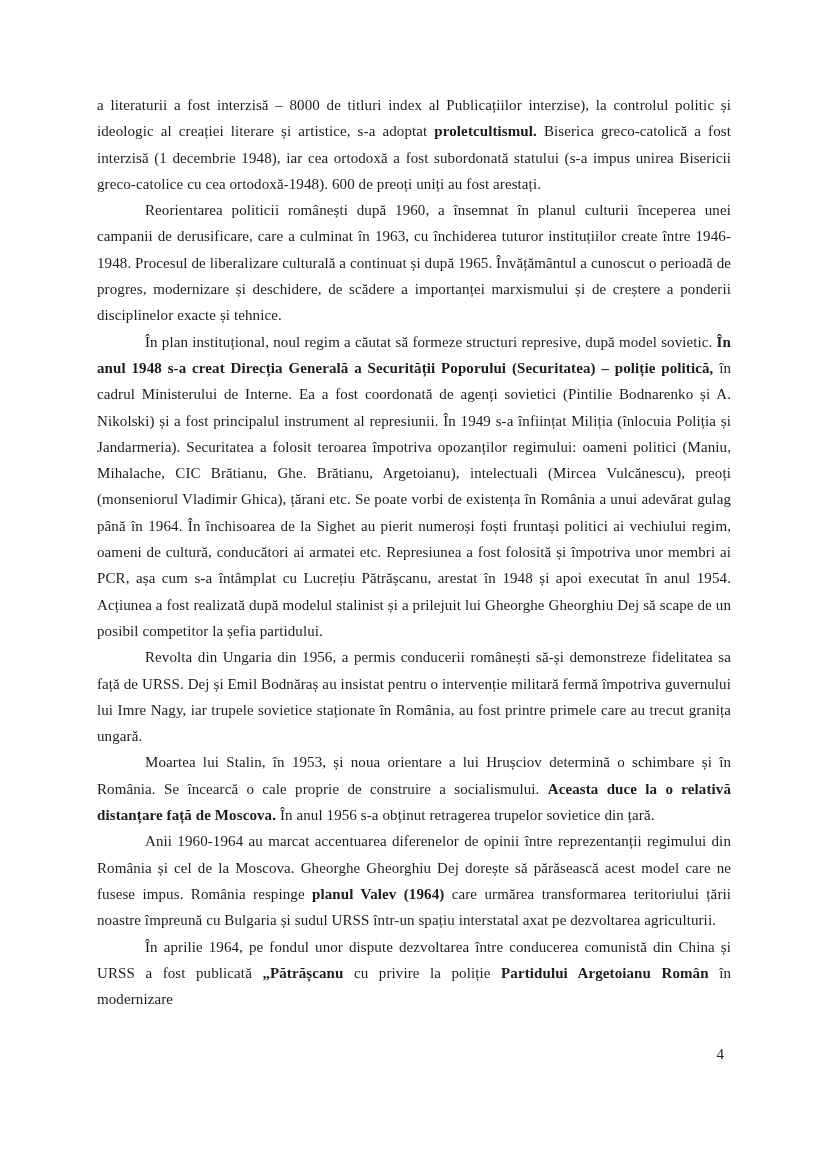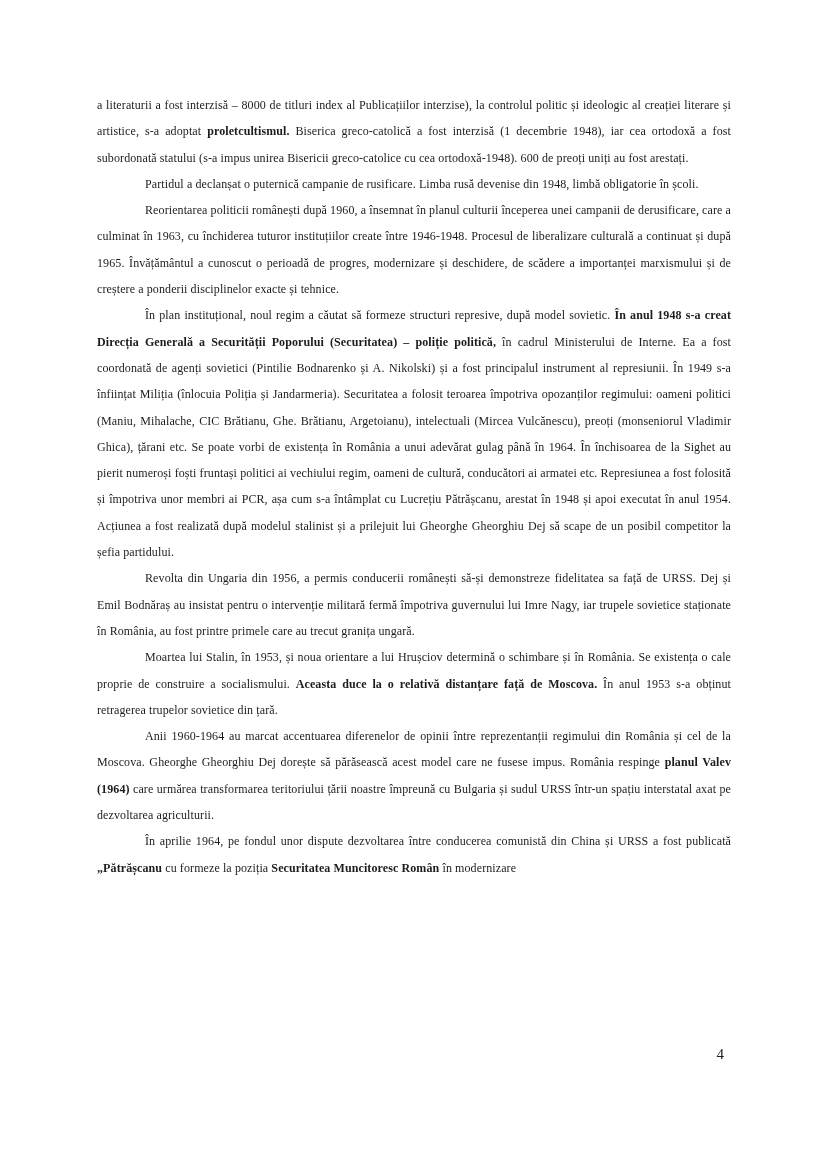--- a/index.html
+++ b/index.html
@@ -16,21 +16,21 @@
     position: absolute;
     inset: 0;
     background: #ffffff;
   }
   .document-body {
     position: absolute;
     left: 97px;
     top: 92px;
     width: 634px;
     text-align: justify;
-    font-size: 12px;
+    font-size: 15px;
     line-height: 26.3px;
     letter-spacing: 0.1px;
   }
   p.para {
     margin: 0;
     padding: 0;
   }
   p.para.indent {
     text-indent: 48px;
   }
@@ -44,22 +44,21 @@
     font-size: 15px;
     color: #1c1c1c;
   }
 </style>
 </head>
 <body>
 
 <div class="document-page">
   <div class="document-body">
       <p class="para"><span>a literaturii a fost interzisă – 8000 de titluri index al Publicațiilor interzise), la controlul politic și ideologic al creației literare și artistice, s-a adoptat </span><span class="bold">proletcultismul.</span><span> Biserica greco-catolică a fost interzisă (1 decembrie 1948), iar cea ortodoxă a fost subordonată statului (s-a impus unirea Bisericii greco-catolice cu cea ortodoxă-1948). 600 de preoți uniți au fost arestați.</span></p>
-      <p class="para indent"><span>Partidul a declanșat o puternică campanie de rusificare. Limba rusă devenise din 1948, limbă obligatorie în școli.</span></p>
       <p class="para indent"><span>Reorientarea politicii românești după 1960, a însemnat în planul culturii începerea unei campanii de derusificare, care a culminat în 1963, cu închiderea tuturor instituțiilor create între 1946-1948. Procesul de liberalizare culturală a continuat și după 1965. Învățământul a cunoscut o perioadă de progres, modernizare și deschidere, de scădere a importanței marxismului și de creștere a ponderii disciplinelor exacte și tehnice.</span></p>
       <p class="para indent"><span>În plan instituțional, noul regim a căutat să formeze structuri represive, după model sovietic. </span><span class="bold">În anul 1948 s-a creat Direcția Generală a Securității Poporului (Securitatea) – poliție politică,</span><span> în cadrul Ministerului de Interne. Ea a fost coordonată de agenți sovietici (Pintilie Bodnarenko și A. Nikolski) și a fost principalul instrument al represiunii. În 1949 s-a înființat Miliția (înlocuia Poliția și Jandarmeria). Securitatea a folosit teroarea împotriva opozanților regimului: oameni politici (Maniu, Mihalache, CIC Brătianu, Ghe. Brătianu, Argetoianu), intelectuali (Mircea Vulcănescu), preoți (monseniorul Vladimir Ghica), țărani etc. Se poate vorbi de existența în România a unui adevărat gulag până în 1964. În închisoarea de la Sighet au pierit numeroși foști fruntași politici ai vechiului regim, oameni de cultură, conducători ai armatei etc. Represiunea a fost folosită și împotriva unor membri ai PCR, așa cum s-a întâmplat cu Lucrețiu Pătrășcanu, arestat în 1948 și apoi executat în anul 1954. Acțiunea a fost realizată după modelul stalinist și a prilejuit lui Gheorghe Gheorghiu Dej să scape de un posibil competitor la șefia partidului.</span></p>
       <p class="para indent"><span>Revolta din Ungaria din 1956, a permis conducerii românești să-și demonstreze fidelitatea sa față de URSS. Dej și Emil Bodnăraș au insistat pentru o intervenție militară fermă împotriva guvernului lui Imre Nagy, iar trupele sovietice staționate în România, au fost printre primele care au trecut granița ungară.</span></p>
-      <p class="para indent"><span>Moartea lui Stalin, în 1953, și noua orientare a lui Hrușciov determină o schimbare și în România. Se existența o cale proprie de construire a socialismului. </span><span class="bold">Aceasta duce la o relativă distanțare față de Moscova.</span><span> În anul 1953 s-a obținut retragerea trupelor sovietice din țară.</span></p>
+      <p class="para indent"><span>Moartea lui Stalin, în 1953, și noua orientare a lui Hrușciov determină o schimbare și în România. Se încearcă o cale proprie de construire a socialismului. </span><span class="bold">Aceasta duce la o relativă distanțare față de Moscova.</span><span> În anul 1956 s-a obținut retragerea trupelor sovietice din țară.</span></p>
       <p class="para indent"><span>Anii 1960-1964 au marcat accentuarea diferenelor de opinii între reprezentanții regimului din România și cel de la Moscova. Gheorghe Gheorghiu Dej dorește să părăsească acest model care ne fusese impus. România respinge </span><span class="bold">planul Valev (1964)</span><span> care urmărea transformarea teritoriului țării noastre împreună cu Bulgaria și sudul URSS într-un spațiu interstatal axat pe dezvoltarea agriculturii.</span></p>
-      <p class="para indent"><span>În aprilie 1964, pe fondul unor dispute dezvoltarea între conducerea comunistă din China și URSS a fost publicată </span><span class="bold">„Pătrășcanu</span><span> cu formeze la poziția </span><span class="bold">Securitatea Muncitoresc Român</span><span> în modernizare</span></p>
+      <p class="para indent"><span>În aprilie 1964, pe fondul unor dispute dezvoltarea între conducerea comunistă din China și URSS a fost publicată </span><span class="bold">„Pătrășcanu</span><span> cu privire la poliție </span><span class="bold">Partidului Argetoianu Român</span><span> în modernizare</span></p>
     </div>
   <div class="page-number">4</div>
 </div>
 
 </body></html>

